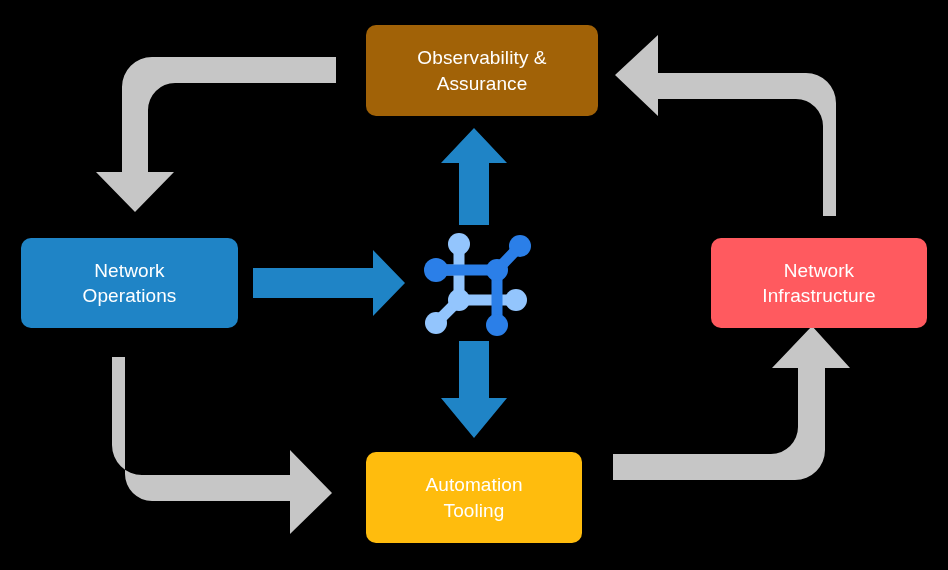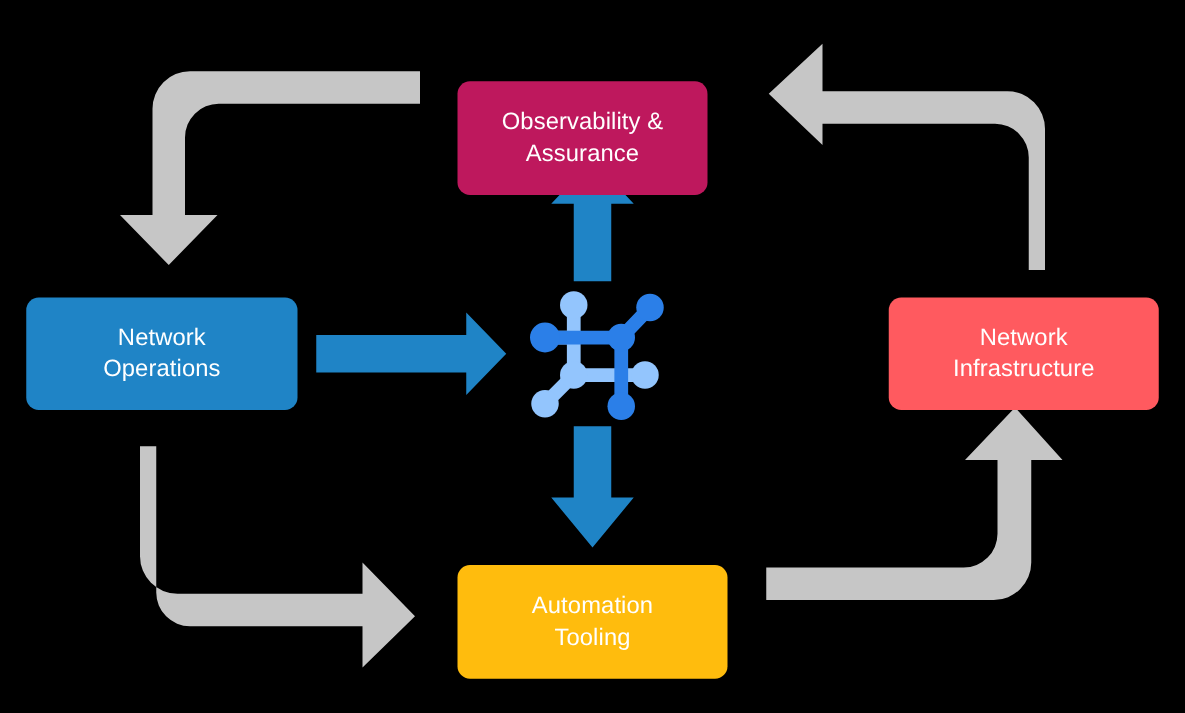--- a/index.html
+++ b/index.html
@@ -24,23 +24,22 @@
     text-align:center;
     color:#FFFFFF;
     font-size:19px;
     line-height:1.32;
     font-weight:400;
     letter-spacing:0.1px;
     padding:4px 10px;
     white-space:pre-line;
   }
   #box-observability {
-    left:366px; top:25px; width:200px; height:91px;
-    background:#be185d;
-    margin-top:40px;
+    left:366px; top:25px; width:232px; height:91px;
+    background:#a16207;
   }
   #box-network-operations {
     left:21px; top:238px; width:217px; height:90px;
     background:#1F84C6;
   }
   #box-network-infrastructure {
     left:711px; top:238px; width:216px; height:90px;
     background:#FF5A5F;
   }
   #box-automation-tooling {

